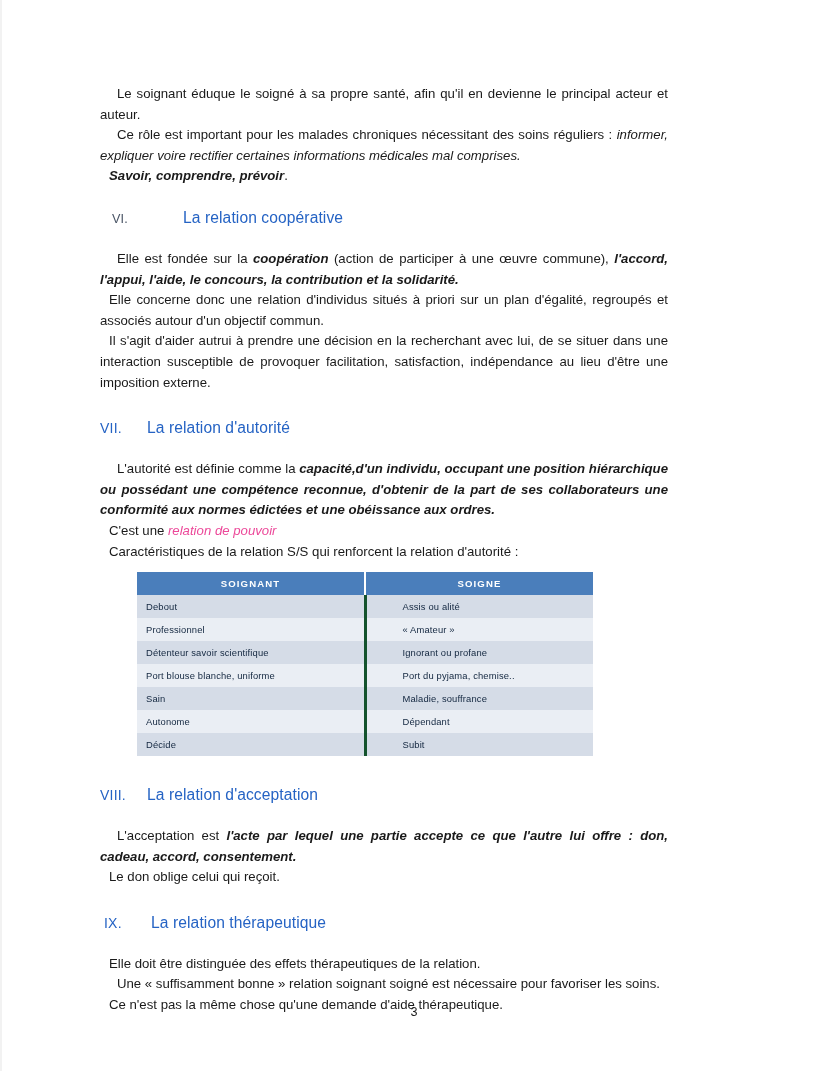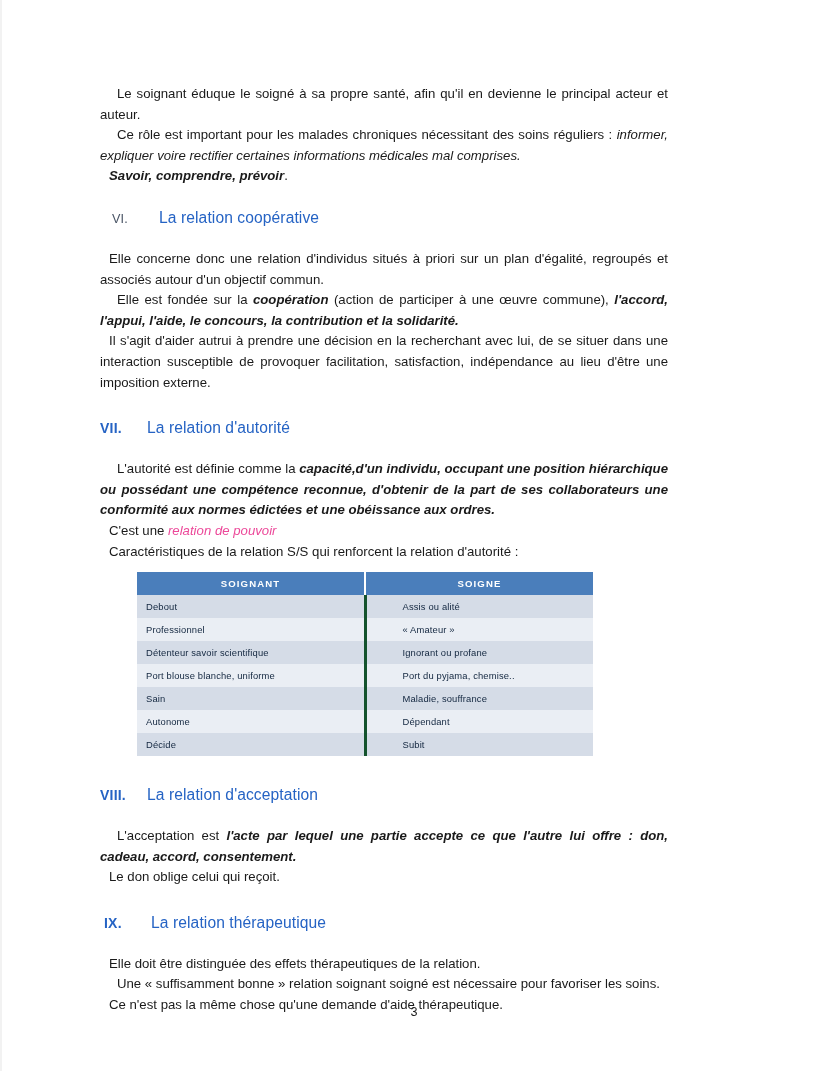--- a/index.html
+++ b/index.html
@@ -64,38 +64,38 @@
   }
 
   
   .heading {
     display: flex;
     align-items: baseline;
     margin: 0;
   }
   .heading .num {
     font-size: 14px;
-    font-weight: bold;
+    font-weight: normal;
     color: #2563c4;
     width: 47px;
     flex: 0 0 47px;
     letter-spacing: 0.2px;
   }
   .heading.gray-num .num {
     font-weight: normal;
     color: #4a5566;
     font-size: 12.6px;
   }
   .heading .title {
     font-size: 15.6px;
     font-weight: normal;
     color: #2563c4;
     letter-spacing: 0.1px;
   }
-  .heading.h-vi { margin-left: 12px; }
+  .heading.h-vi { margin-left: 12px; gap: 24px; }
   .heading.h-ix { margin-left: 4px; }
 
   
   .tbl-wrap {
     margin-left: 37px;
     width: 528px;
   }
   table.rel-table {
     border-collapse: collapse;
     width: 456px;
@@ -148,22 +148,22 @@
 
     <div class="sp-22"></div>
 
     <div class="heading h-vi gray-num">
       <span class="num">VI.</span>
       <span class="title">La relation coopérative</span>
     </div>
 
     <div class="sp-22"></div>
 
+    <p class="para indent"><span>Elle est fondée sur la </span><b class="bi">coopération</b><span> (action de participer à une œuvre commune), </span><b class="bi">l'accord, l'appui, l'aide, le concours, la contribution et la solidarité.</b></p>
     <p class="para indent-sm">Elle concerne donc une relation d'individus situés à priori sur un plan d'égalité, regroupés et associés autour d'un objectif commun.</p>
-    <p class="para indent"><span>Elle est fondée sur la </span><b class="bi">coopération</b><span> (action de participer à une œuvre commune), </span><b class="bi">l'accord, l'appui, l'aide, le concours, la contribution et la solidarité.</b></p>
     <p class="para indent-sm">Il s'agit d'aider autrui à prendre une décision en la recherchant avec lui, de se situer dans une interaction susceptible de provoquer facilitation, satisfaction, indépendance au lieu d'être une imposition externe.</p>
 
     <div class="sp-26"></div>
 
     <div class="heading">
       <span class="num">VII.</span>
       <span class="title">La relation d'autorité</span>
     </div>
 
     <div class="sp-22"></div>

